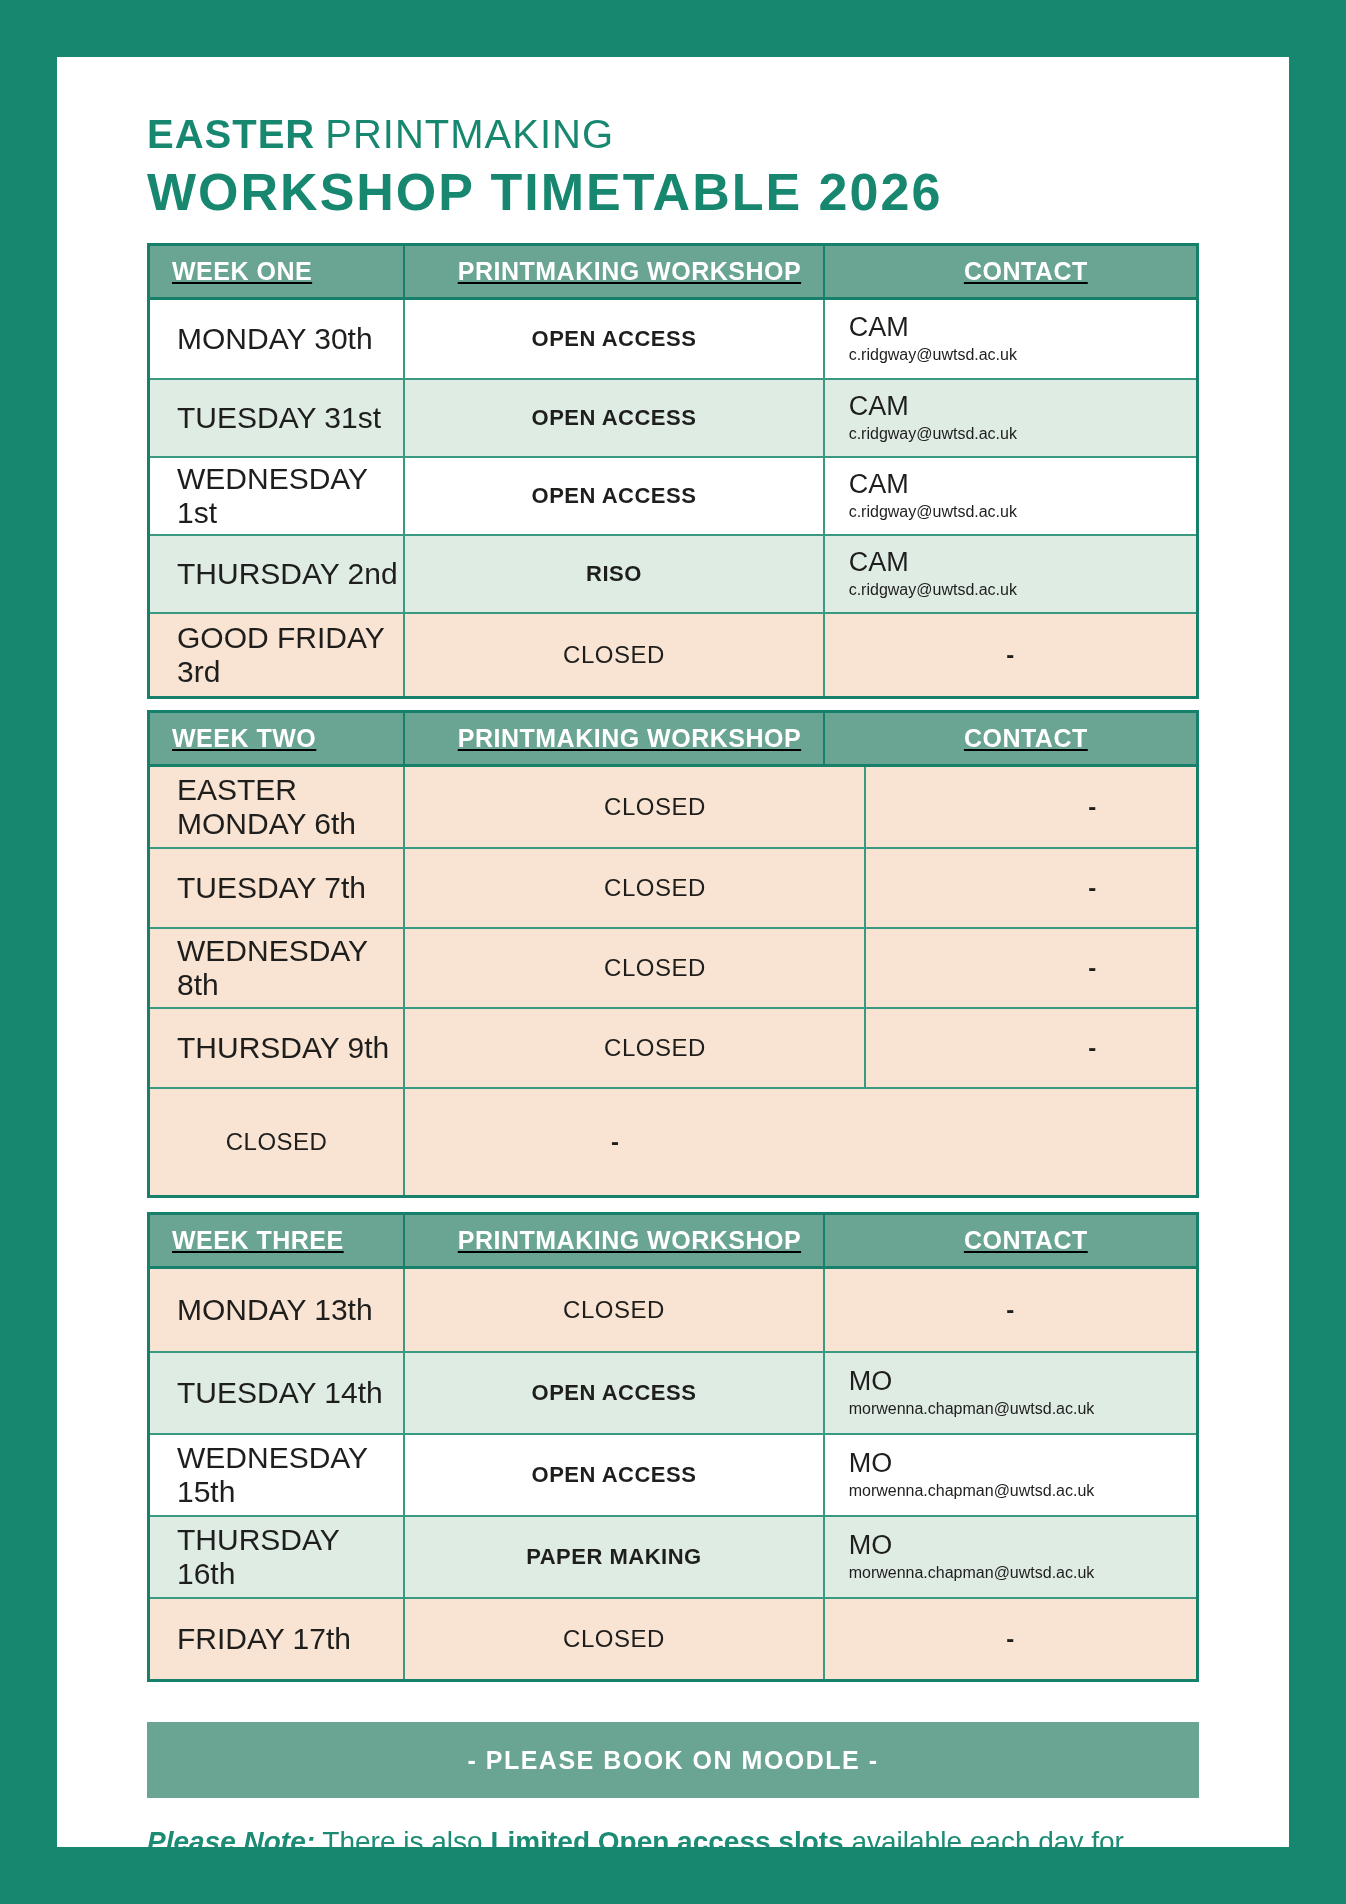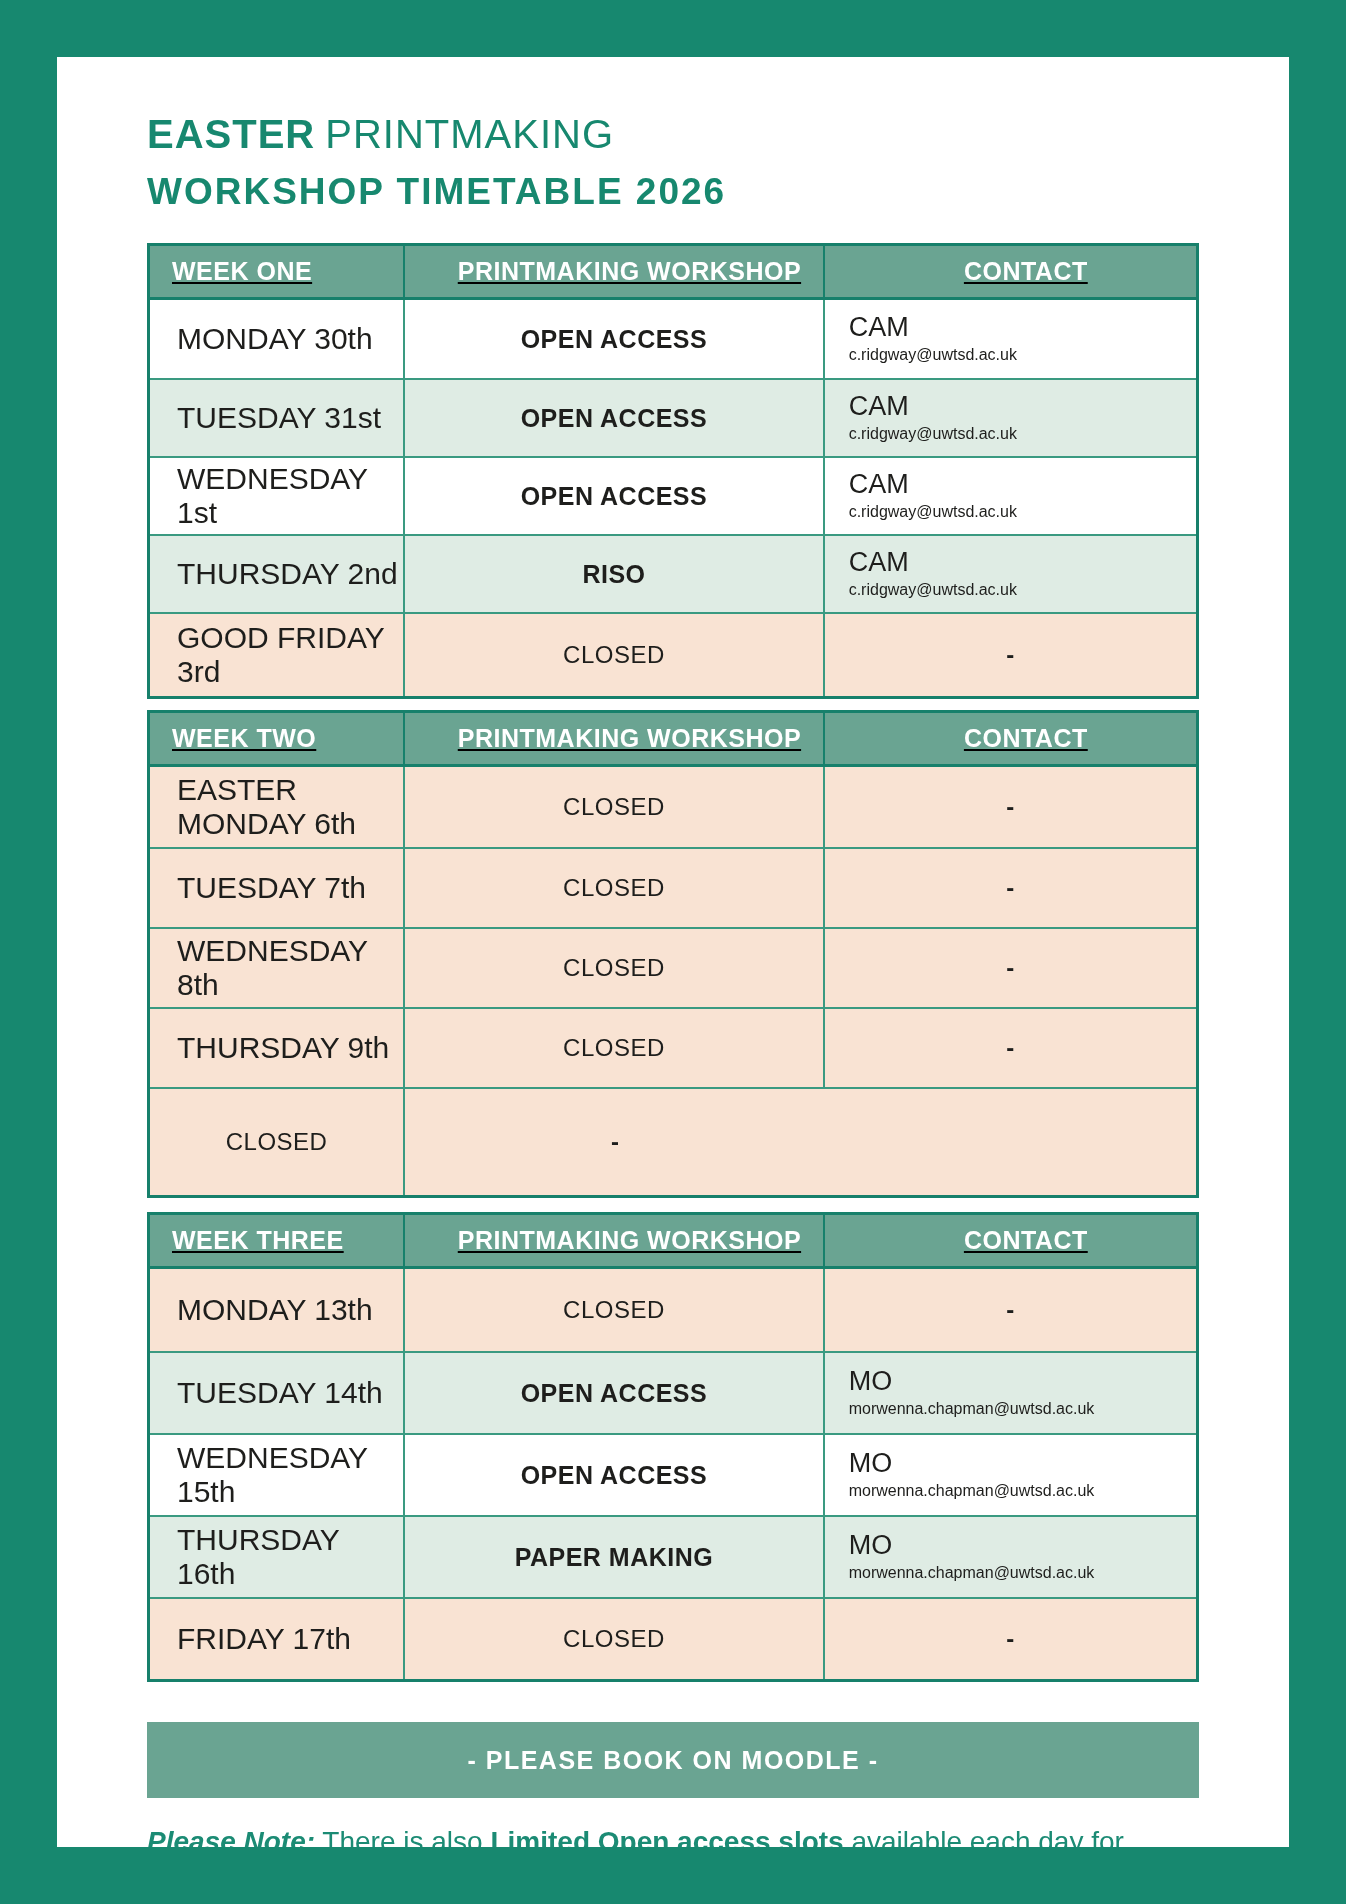--- a/index.html
+++ b/index.html
@@ -14,21 +14,21 @@
     border: 57px solid #17886F;
     padding: 0 90px;
     overflow: hidden;
   }
 
   
   .title-block { margin-top: 48px; color: #17886F; }
   .title-line1 { font-size: 40px; line-height: 58px; letter-spacing: 1px; white-space: nowrap; }
   .title-line1 .t-bold { font-weight: bold; }
   .title-line1 .t-light { font-weight: normal; margin-left: 10px; }
-  .title-line2 { font-size: 37px; line-height: 58px; font-weight: bold; letter-spacing: 2px; white-space: nowrap; }
+  .title-line2 { font-size: 52px; line-height: 58px; font-weight: bold; letter-spacing: 2px; white-space: nowrap; }
 
   
   .sched {
     width: 100%;
     border: 3px solid #17806B;
     margin-top: 22px;
   }
   .sched-2 { margin-top: 11px; }
   .sched-3 { margin-top: 14px; }
 
@@ -58,39 +58,39 @@
     min-height: 78px;
   }
   .trow + .trow { border-top: 2px solid #3A9A81; }
   .trow .cell:not(:last-child) { border-right: 2px solid #3A9A81; }
 
   .row-white { background: #ffffff; }
   .row-mint  { background: #DFECE4; }
   .row-peach { background: #F9E3D3; }
 
   .h84  { min-height: 84px; }
-  .h80  { min-height: 80px; }
+  .h80  { min-height: 80px; gap: 41px; }
   .h108 { min-height: 108px; }
   .h82  { min-height: 82px; }
 
   .cell { color: #1E1E1C; }
   .day {
     display: flex;
     align-items: center;
     padding-left: 27px;
     font-size: 30px;
   }
   .ws {
     display: flex;
     align-items: center;
     justify-content: center;
     font-size: 24px;
     letter-spacing: 0.5px;
   }
-  .ws.bold { font-weight: bold; font-size: 25px; }
+  .ws.bold { font-weight: bold; font-size: 22px; }
   .contact {
     display: flex;
     flex-direction: column;
     justify-content: center;
     padding: 10px 10px 10px 24px;
   }
   .c-name  { font-size: 27px; line-height: 32px; }
   .c-email { font-size: 16px; line-height: 24px; }
   .contact.dash {
     align-items: center;

